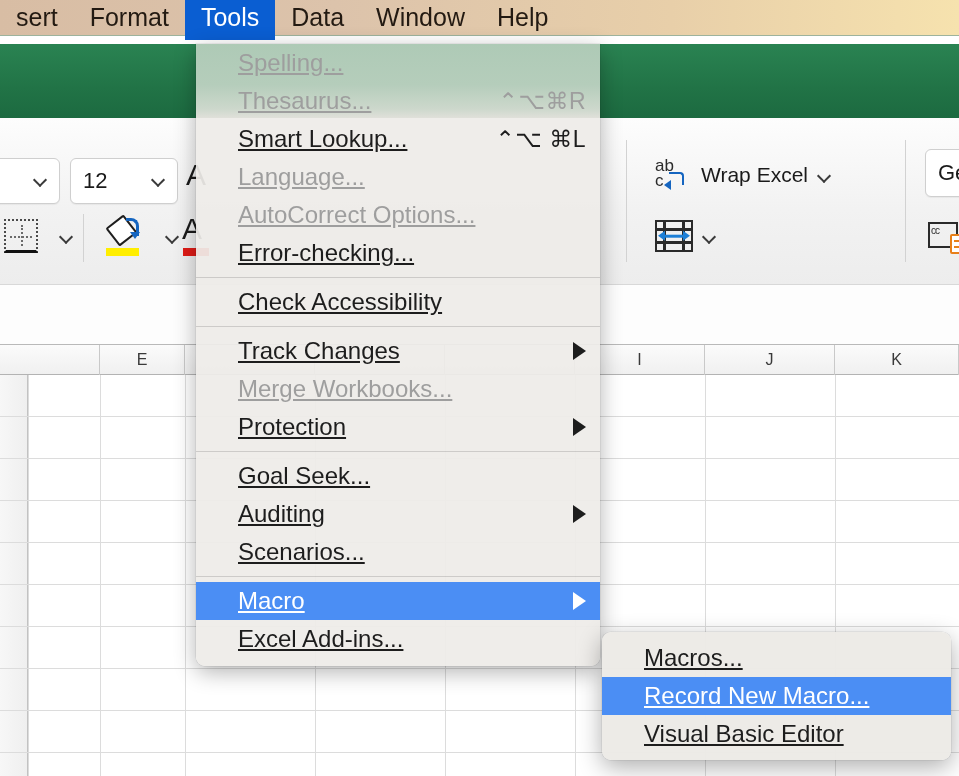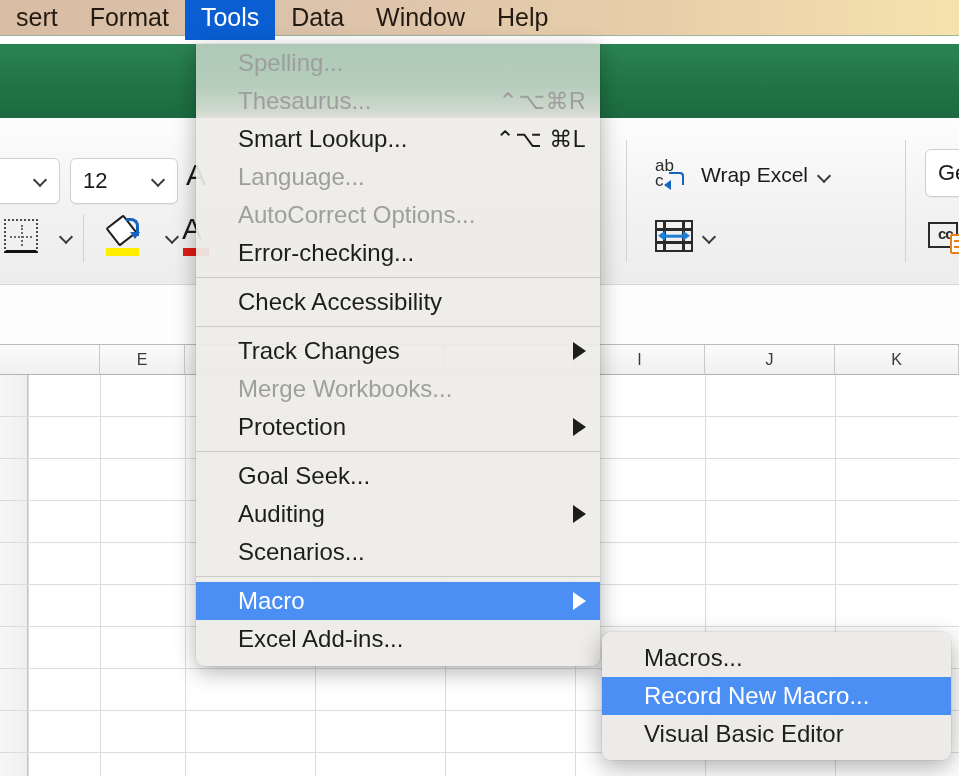--- a/index.html
+++ b/index.html
@@ -234,22 +234,22 @@
   .icon-merge .darr::after  { right:-6px; border-left:7px solid #1d7fd6; }
 
   .icon-acct {
     position: relative; width: 40px; height: 34px;
   }
   .icon-acct .box {
     position:absolute; left:0; top:2px; width:30px; height:26px;
     border: 2.6px solid #2a2a2a; box-sizing: border-box;
   }
   .icon-acct .ccc {
-    position:absolute; left:10px; top:5px;
-    font-size: 15px; color:#2a2a2a; letter-spacing:-1px;font-weight:bold;
+    position:absolute; left:3px; top:5px;
+    font-size: 10px; color:#2a2a2a; letter-spacing:-1px;
   }
   .icon-acct .coin {
     position:absolute; right:0px; bottom:0px; width:18px; height:20px;
     border: 2.6px solid #e8801a; background:#fff; box-sizing:border-box;
     border-radius: 2px;
   }
   .icon-acct .coin::before {
     content:""; position:absolute; left:2px; right:2px; top:4px; height:2.2px; background:#e8801a;
   }
   .icon-acct .coin::after {
@@ -312,21 +312,21 @@
     display: flex;
     align-items: center;
     padding: 0 14px 0 42px;
     font-size: 24px;
     color: #1d1d1d;
     white-space: nowrap;
     box-sizing: border-box;
   }
   .mi.disabled { color: #9e9e9e; }
   .mi.selected { background: #4b8ef4; color: #ffffff; }
-  .mi .label { flex: 0 0 auto; }
+  .mi .label { flex: 0 0 auto; text-decoration: underline; }
   .mi .shortcut {
     margin-left: auto;
     font-size: 23px;
     letter-spacing: 0.5px;
     color: inherit;
   }
   .mi .submark {
     margin-left: auto;
     width: 0; height: 0;
     border-top: 9px solid transparent;

